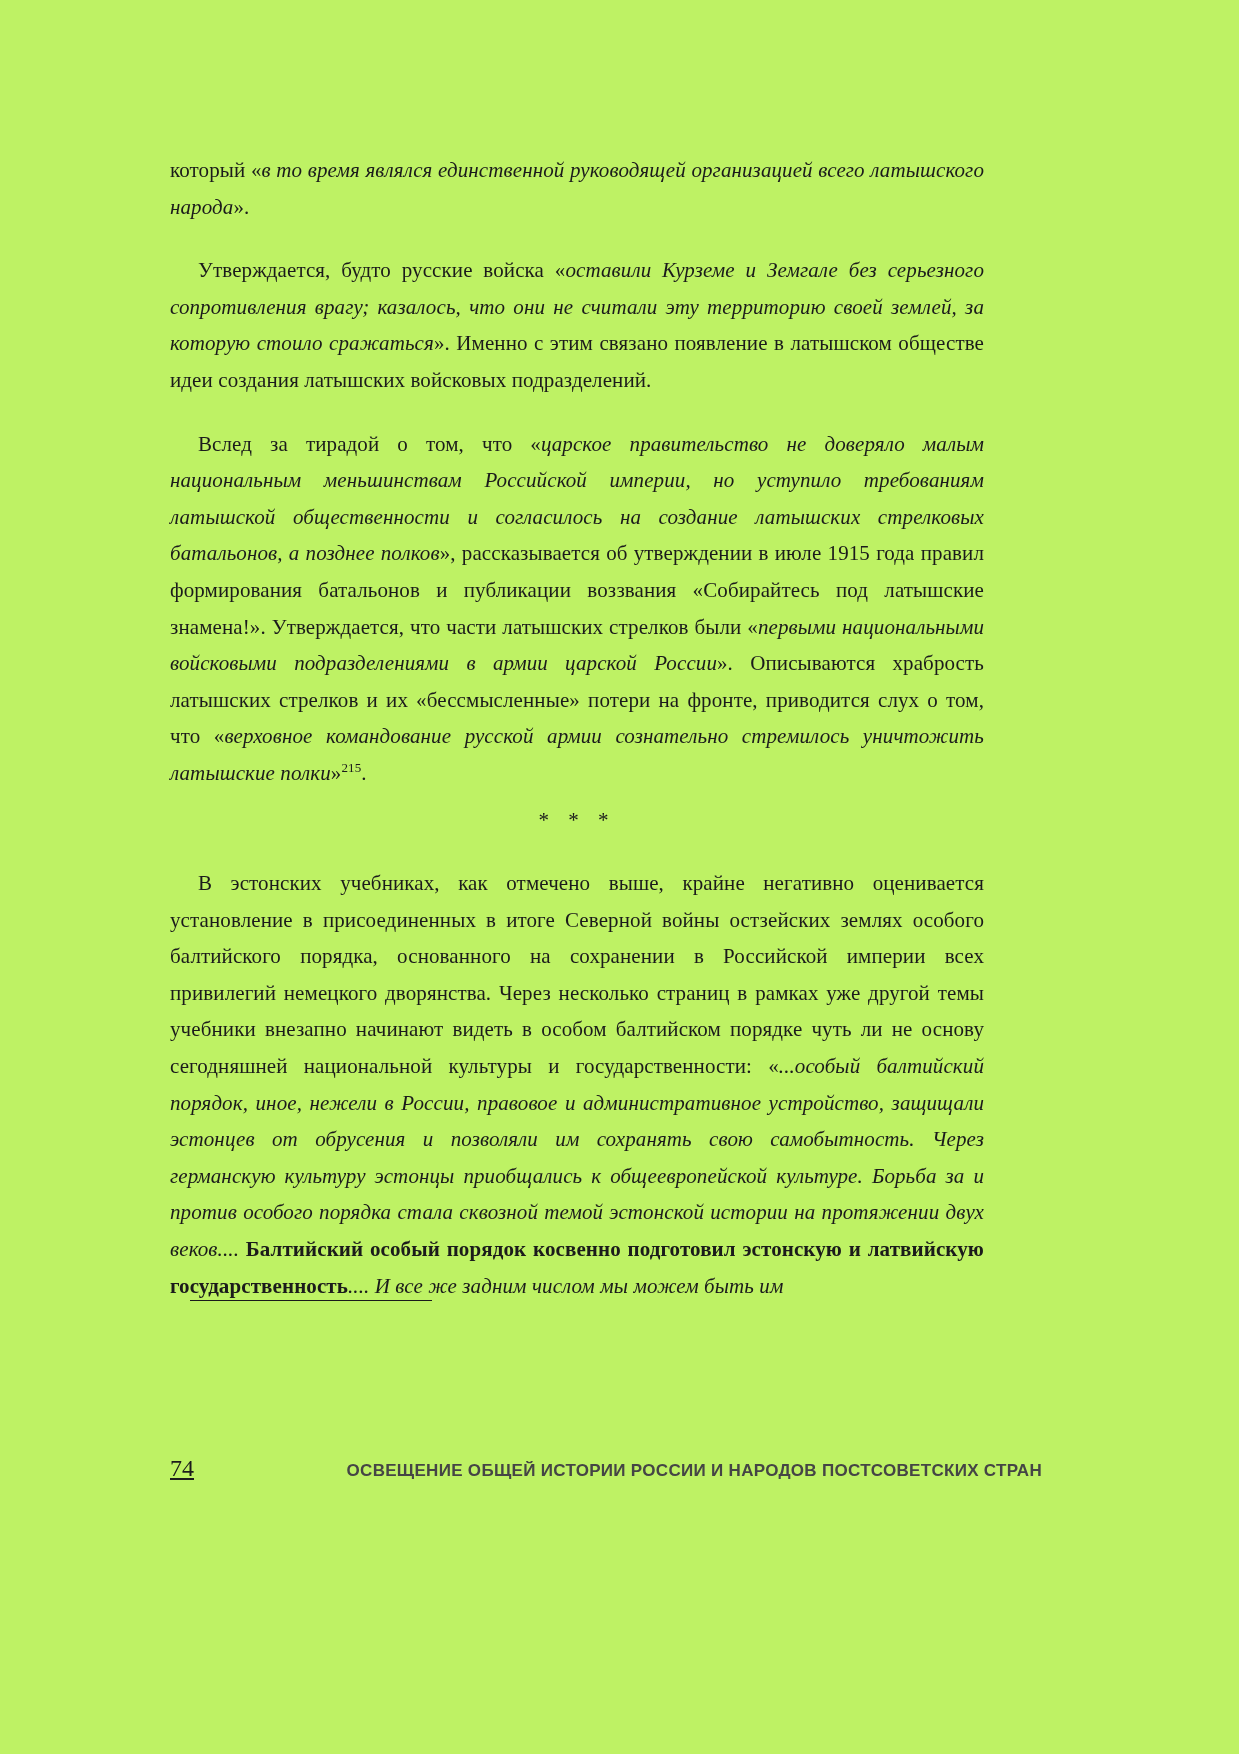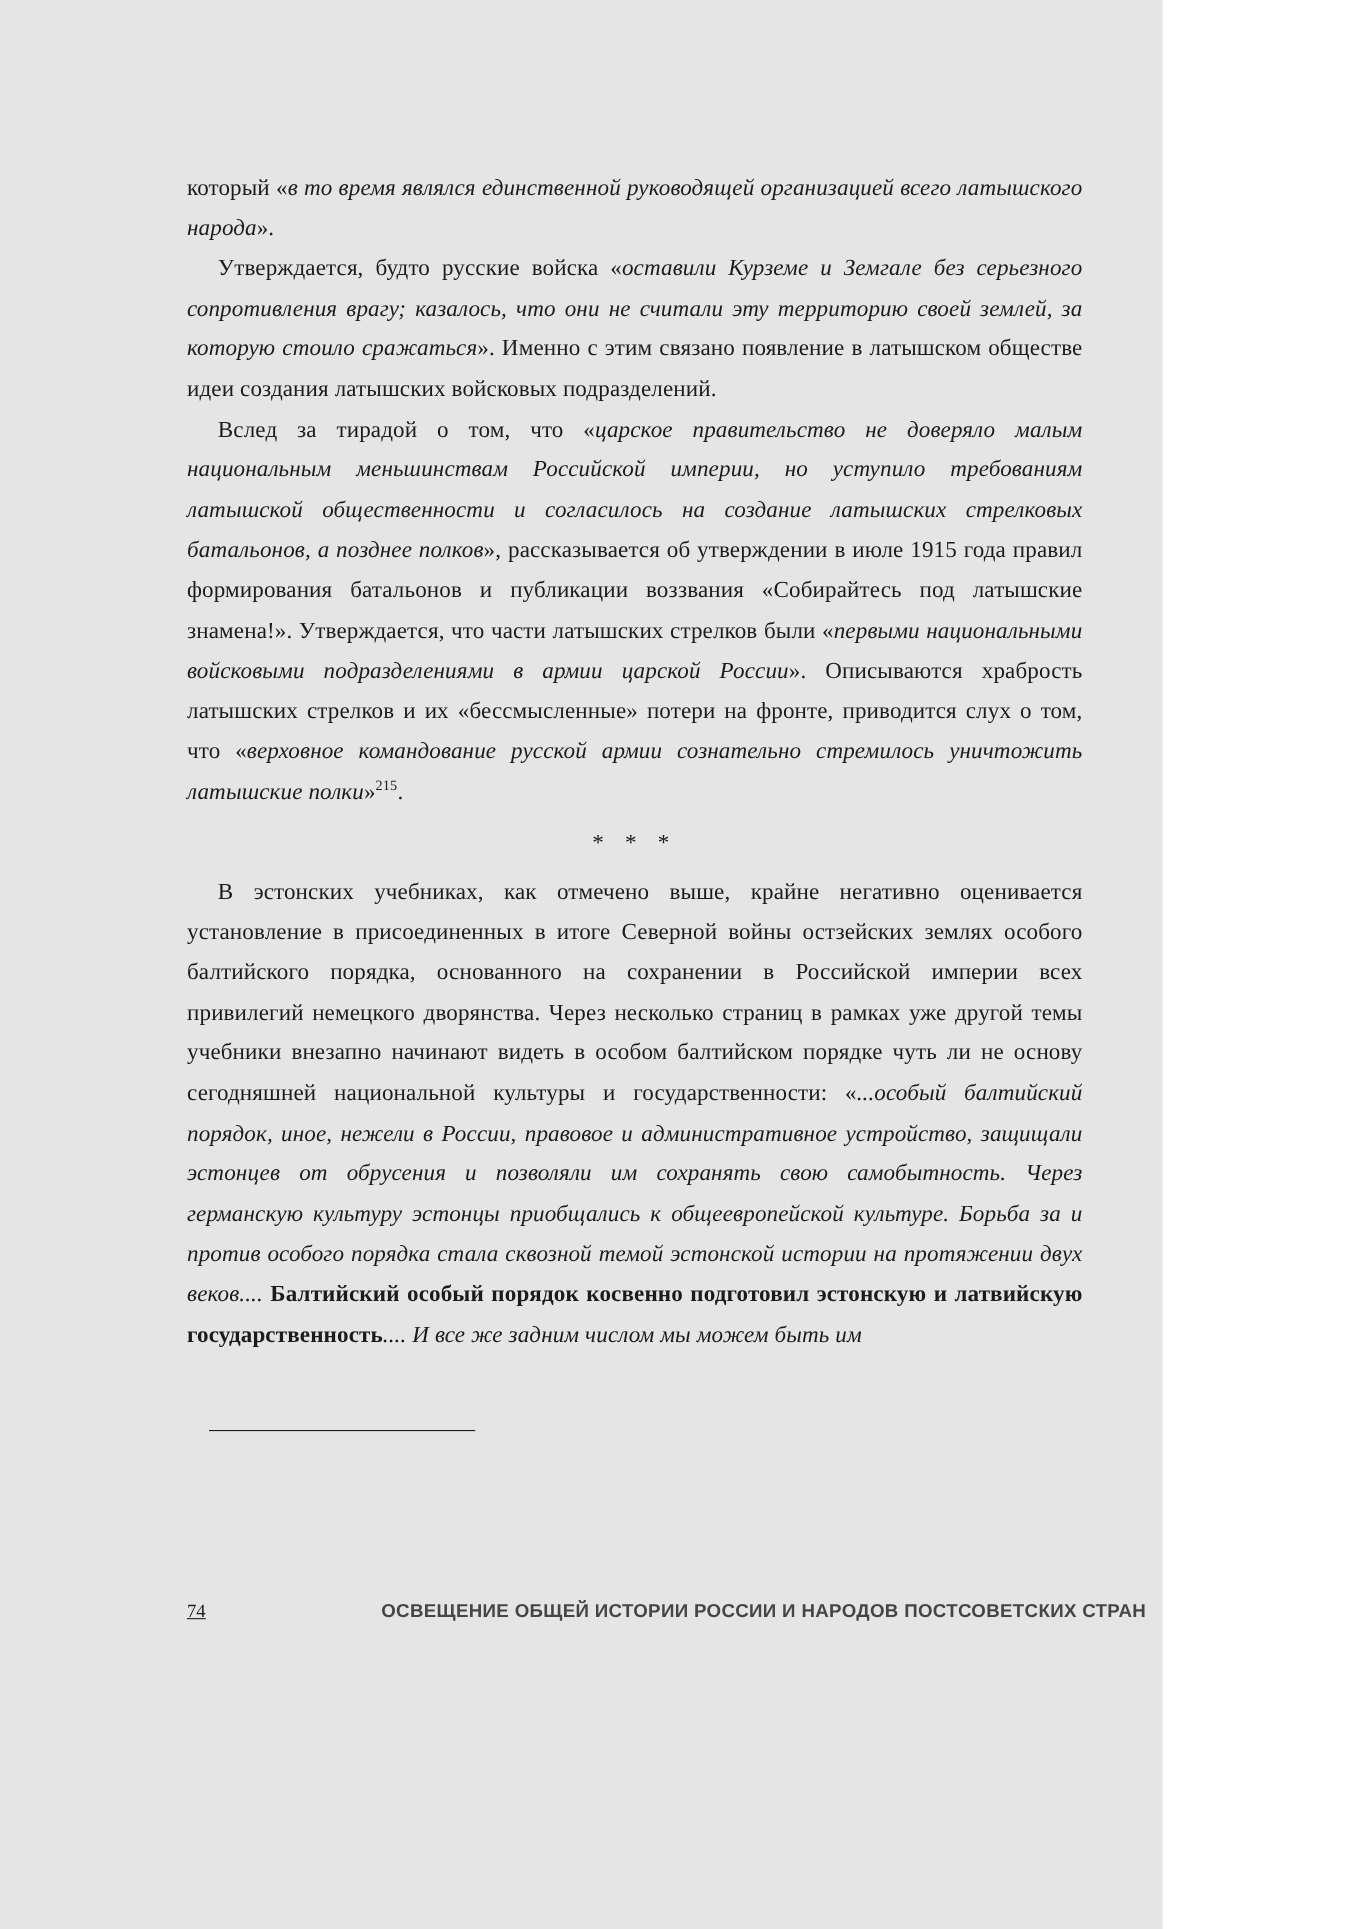--- a/index.html
+++ b/index.html
@@ -2,42 +2,43 @@
 <html><head>
 <meta charset="utf-8">
 <style>
   html, body {
     margin: 0;
     padding: 0;
     background: #ffffff;
   }
   .page {
     position: relative;
-    width: 1057px;
+    width: 1239px;
     height: 1754px;
-    background: #e5e5e5;
+    background: #bef264;
     color: #1b1b1b;
     font-family: "Liberation Serif", serif;
     overflow: hidden;
   }
   .text-block {
     position: absolute;
     left: 170px;
     top: 152px;
     width: 814px;
   }
   p.body-par {
     margin: 0;
     font-size: 21px;
     line-height: 36.6px;
     text-align: justify;
     letter-spacing: 0.1px;
   }
   p.body-par.indent {
     text-indent: 28px;
+    margin-top: 27px;
   }
   .it { font-style: italic; }
   .bit { font-weight: bold; }
   sup.fn-ref {
     font-size: 13px;
     line-height: 0;
     vertical-align: super;
   }
   .separator {
     margin: 10px 0 8px 0;
@@ -68,21 +69,21 @@
   .footer {
     position: absolute;
     left: 170px;
     top: 1455px;
     width: 872px;
     display: flex;
     justify-content: space-between;
     align-items: baseline;
   }
   .page-num {
-    font-size: 17px;
+    font-size: 24px;
     font-family: "Liberation Serif", serif;
     text-decoration: underline;
   }
   .running-title {
     font-family: "Liberation Sans", sans-serif;
     font-size: 17px;
     font-weight: bold;
     letter-spacing: 0.3px;
     color: #454545;
   }

